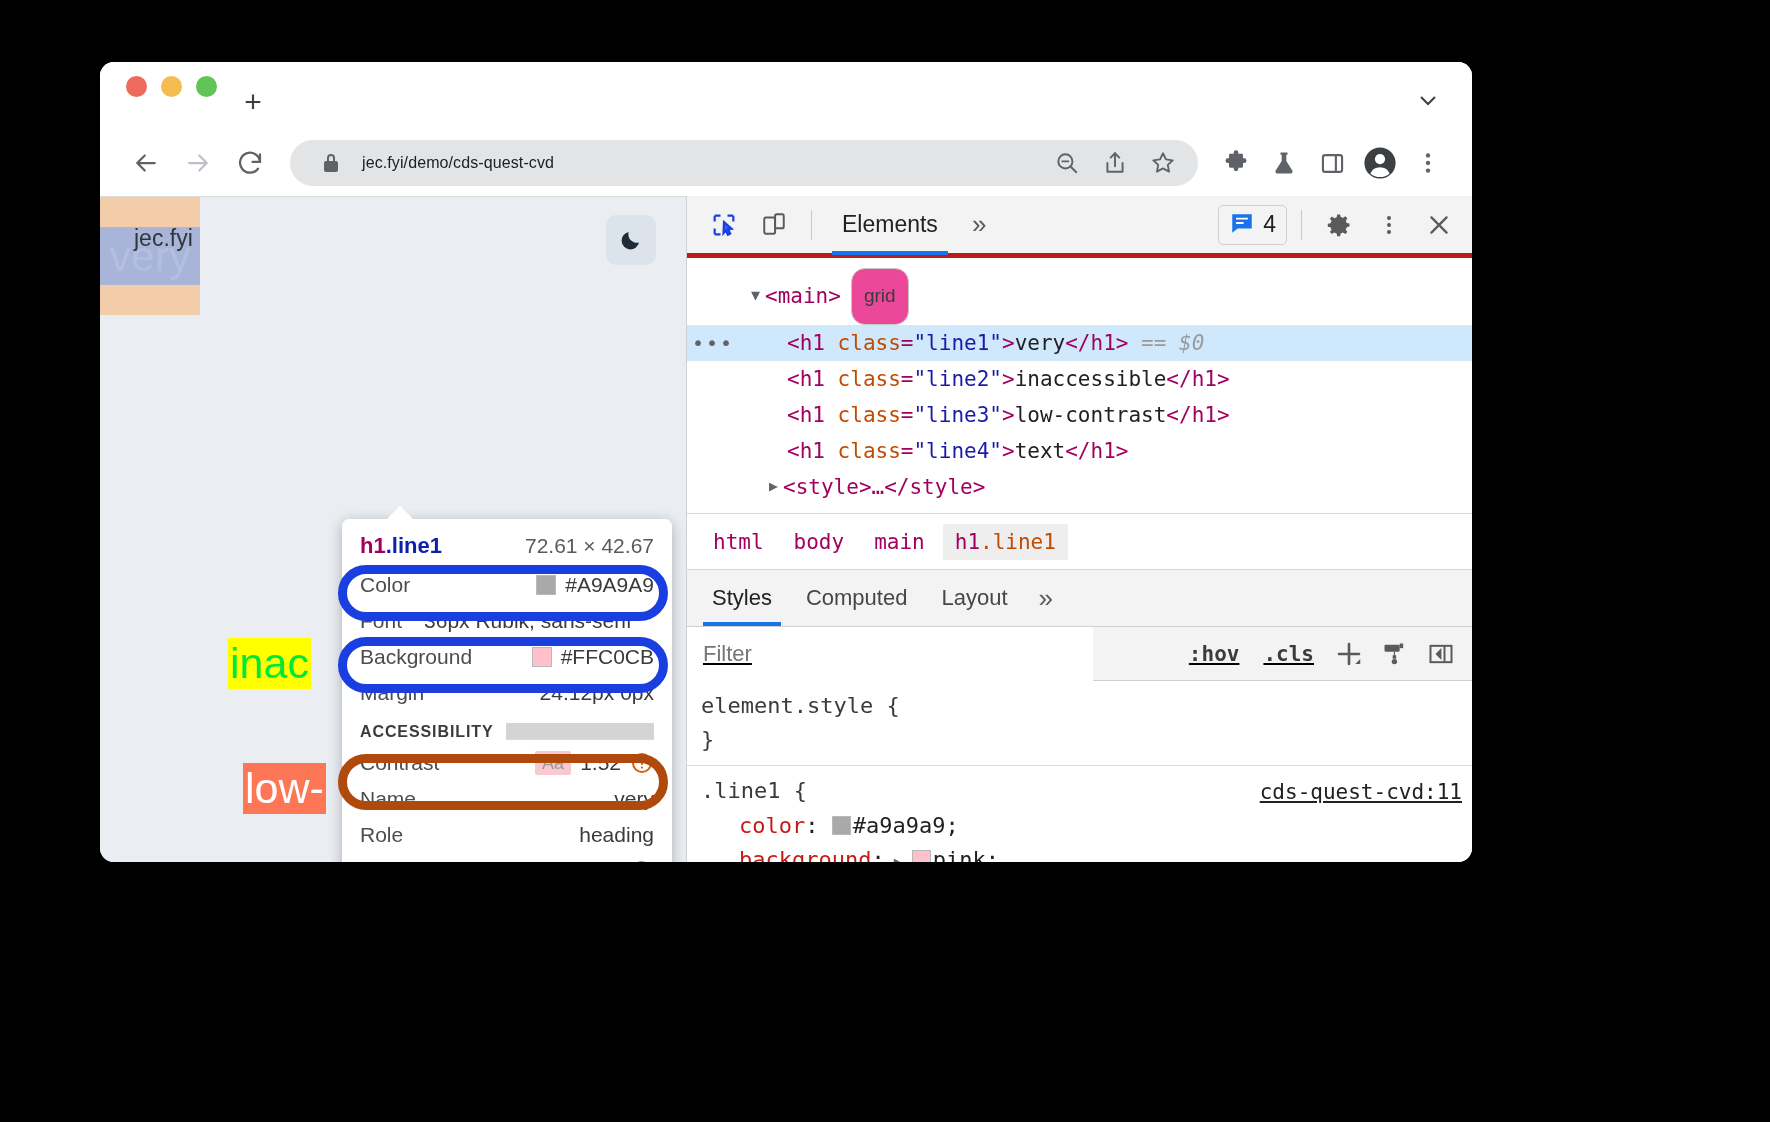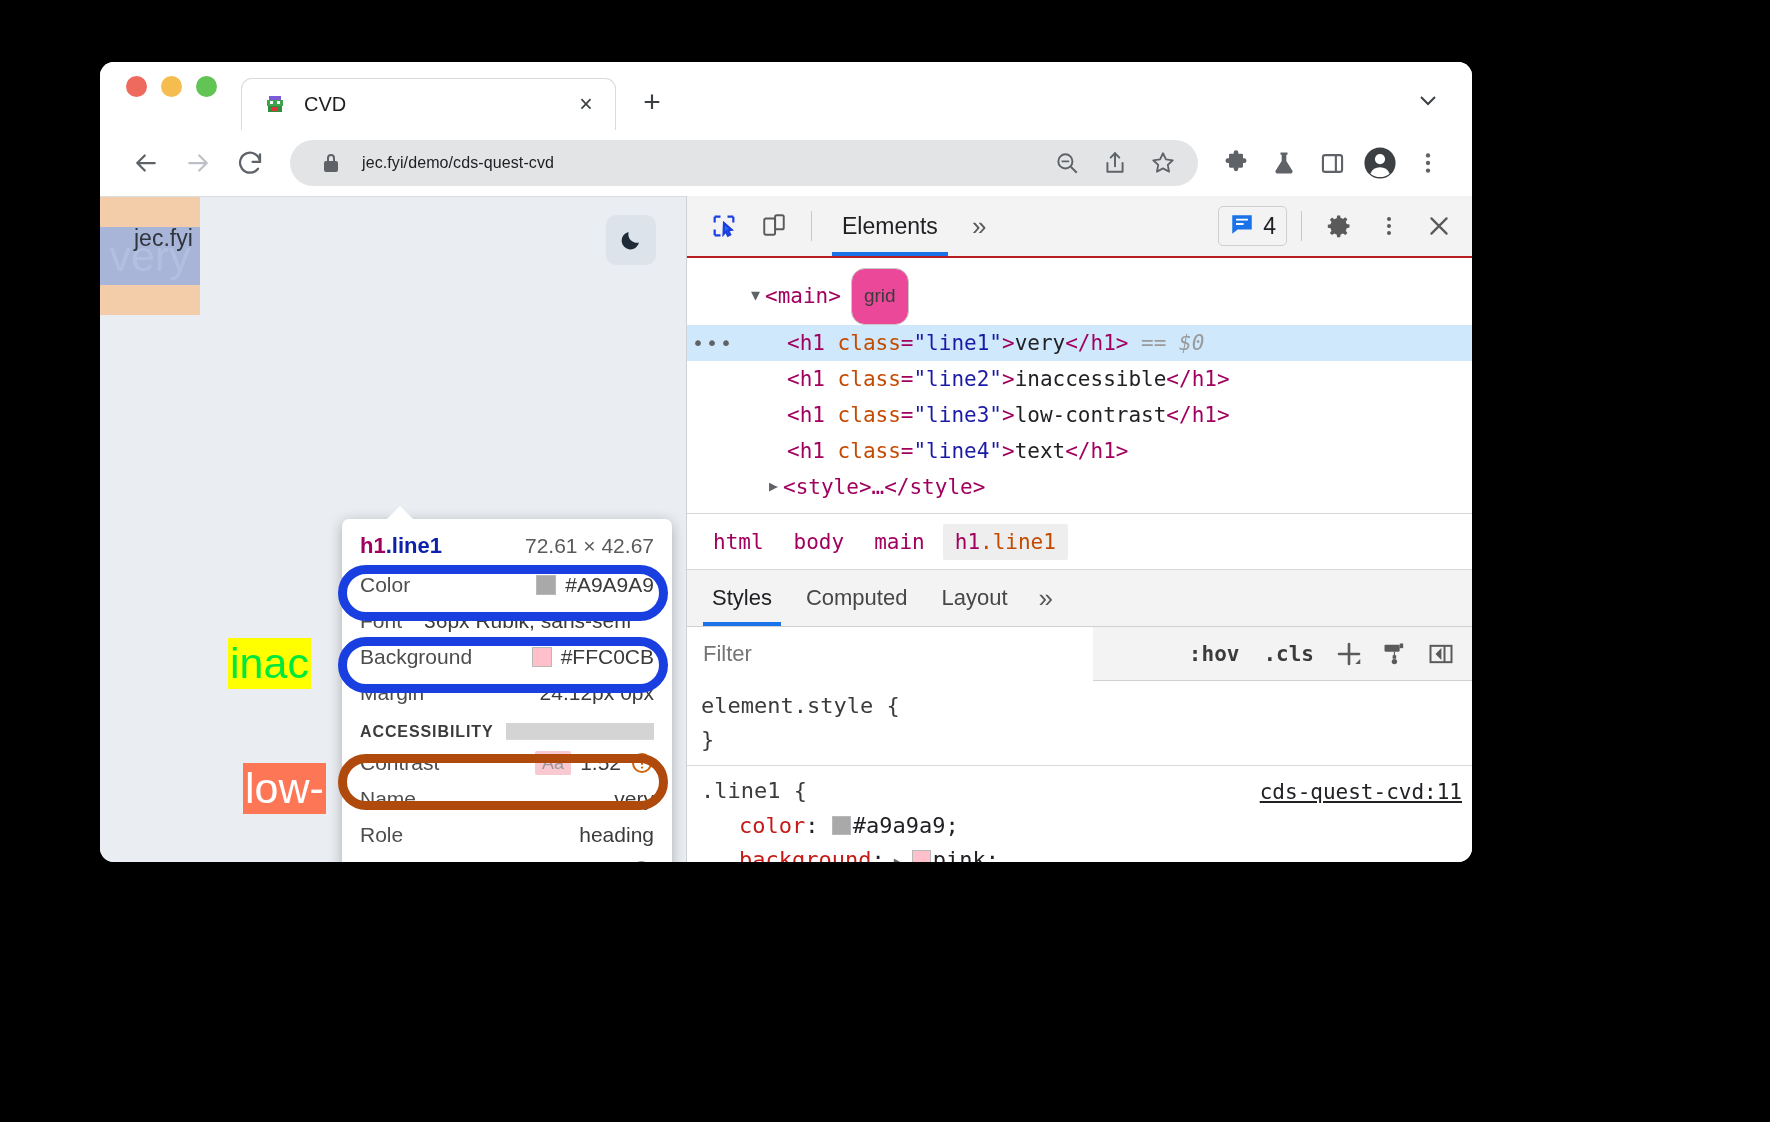--- a/index.html
+++ b/index.html
@@ -155,21 +155,21 @@
   
   .ring {
     position: absolute; border-radius: 40px; pointer-events: none; z-index: 30;
   }
   .ring.blue { border: 9px solid #1a3fe0; }
   .ring.brown { border: 9px solid #b04a0c; }
 
   
   .devtools { flex: 1; display: flex; flex-direction: column; background: #fff; min-width: 0; border-left: 1px solid #cfd2d5; }
   .dt-toolbar {
-    height: 62px; background: #f3f3f3; border-bottom: 2px solid #b91c1c;
+    height: 62px; background: #f3f3f3; border-bottom: 5px solid #b91c1c;
     display: flex; align-items: center; padding: 0 10px 0 14px; gap: 4px; flex: none;
   }
   .dt-ic { width: 46px; height: 46px; display: flex; align-items: center; justify-content: center; color: #5a5a5a; }
   .dt-sep { width: 1px; height: 30px; background: #c8c8c8; margin: 0 10px; }
   .dt-tab {
     font-size: 23px; color: #202124; padding: 0 16px; height: 60px;
     display: flex; align-items: center; position: relative;
   }
   .dt-tab.active::after {
     content: ""; position: absolute; left: 6px; right: 6px; bottom: 0; height: 4px; background: #1a73e8;
@@ -214,21 +214,21 @@
   .panel-tabs {
     height: 58px; background: #f3f3f3; border-top: 1px solid #d7d7d7; border-bottom: 1px solid #d0d0d0;
     display: flex; align-items: center; padding: 0 8px; flex: none;
   }
   .p-tab { font-size: 22px; color: #474747; padding: 0 17px; height: 56px; display: flex; align-items: center; position: relative; }
   .p-tab.active { color: #202124; }
   .p-tab.active::after { content: ""; position: absolute; left: 8px; right: 8px; bottom: 0; height: 4px; background: #1a73e8; }
 
   .filterbar {
     height: 54px; background: #f3f3f3; border-bottom: 1px solid #d0d0d0;
-    display: flex; align-items: center; padding: 0 8px 0 0; flex: none;
+    display: flex; align-items: center; padding: 0 8px 0 0; flex: none; text-decoration: underline;
   }
   .filter-input {
     width: 406px; height: 54px; background: #fff; border: none; outline: none;
     font-size: 22px; color: #757575; padding: 0 16px;
     font-family: "Liberation Sans", sans-serif;
   }
   .fb-txt { font-family: "DejaVu Sans Mono", monospace; font-size: 21px; color: #3b3b3b; padding: 0 12px; font-weight: bold; }
   .fb-ic { width: 46px; height: 46px; display: flex; align-items: center; justify-content: center; color: #5a5a5a; }
 
   .rules { flex: 1; overflow: hidden; font-family: "DejaVu Sans Mono", monospace; font-size: 22px; line-height: 1.55; }
@@ -246,34 +246,20 @@
 </head>
 <body>
 
 <div class="window">
 
   <div class="tabstrip">
     <div class="traffic">
       <div class="dot red"></div>
       <div class="dot yellow"></div>
       <div class="dot green"></div>
-    </div>
-    <div class="tab">
-      <span class="tab-fav">
-        <svg width="22" height="22" viewBox="0 0 22 22">
-          <rect x="5" y="2" width="12" height="4" fill="#7b5cd6"></rect>
-          <rect x="3" y="6" width="16" height="6" fill="#3fa34d"></rect>
-          <rect x="6" y="7" width="3" height="3" fill="#fff"></rect>
-          <rect x="13" y="7" width="3" height="3" fill="#fff"></rect>
-          <rect x="4" y="12" width="14" height="6" fill="#2f8f3d"></rect>
-          <rect x="8" y="13" width="6" height="4" fill="#e0313a"></rect>
-        </svg>
-      </span>
-      <span class="tab-title">CVD</span>
-      <span class="tab-close">×</span>
     </div>
     <div class="newtab">+</div>
     <div class="tabstrip-right">
       <svg width="24" height="24" viewBox="0 0 24 24" fill="none" stroke="currentColor" stroke-width="2">
         <path d="M5 9l7 7 7-7"></path>
       </svg>
     </div>
   </div>
 
   <div class="toolbar">

